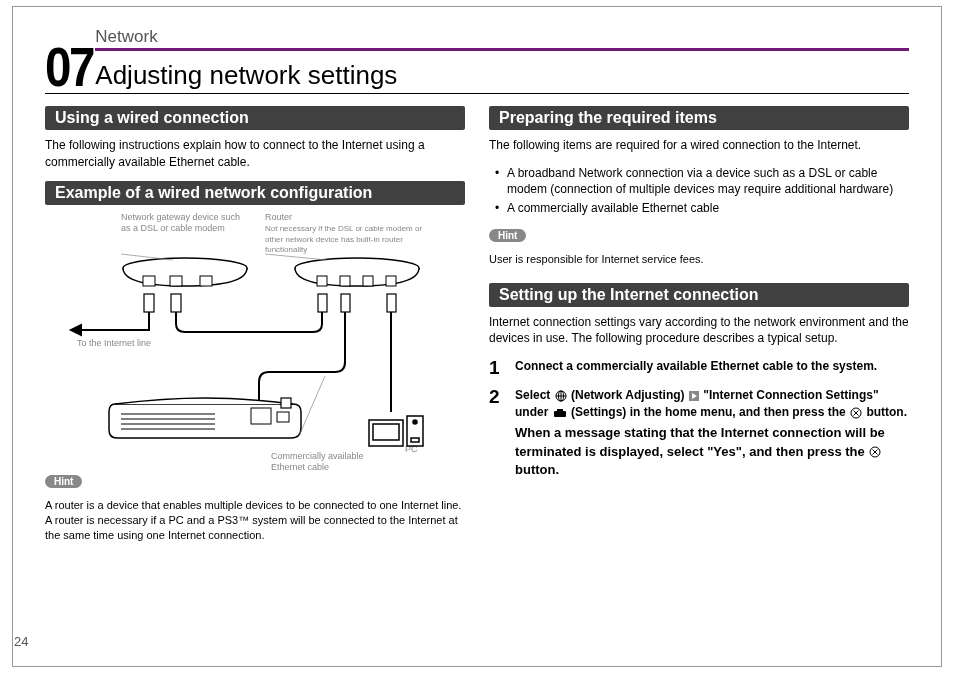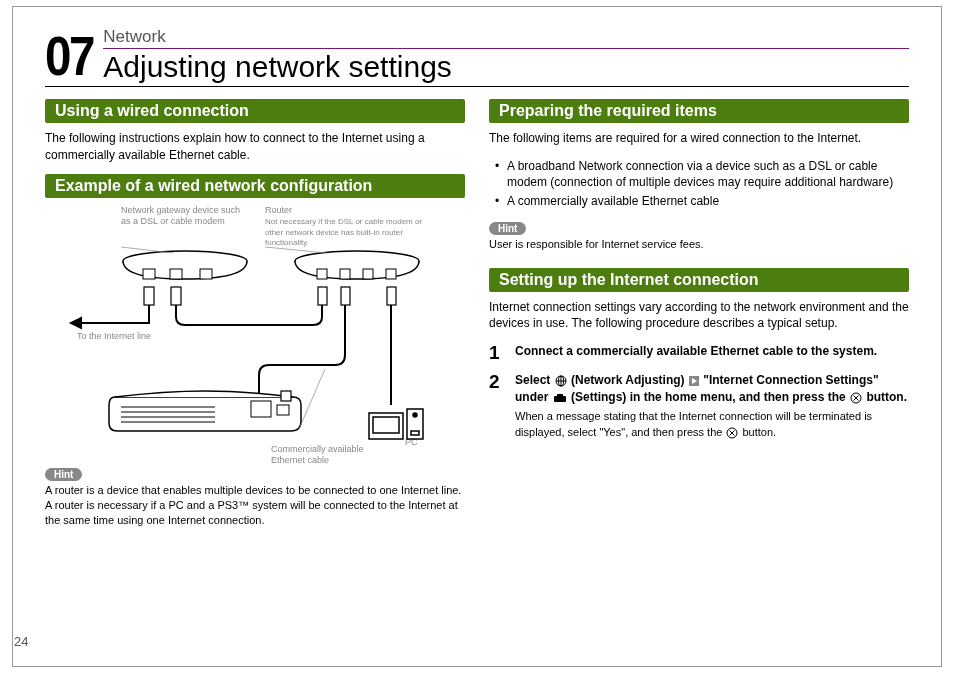--- a/index.html
+++ b/index.html
@@ -19,22 +19,21 @@
     right: 12px;
     bottom: 6px;
     border: 1px solid #999;
     padding: 20px 32px 12px 32px;
   }
   .header {
     margin-bottom: 8px;
   }
   .header-top {
     display: flex;
-    align-items: center;
-    gap: 8px;
+    align-items: flex-end;
   }
   .chapter-number {
     font-family: "Arial Narrow", Arial, sans-serif;
     font-size: 56px;
     font-weight: 700;
     letter-spacing: -3px;
     line-height: 0.85;
     color: #000;
     font-stretch: condensed;
     transform: scaleX(0.85);
@@ -42,49 +41,49 @@
     margin-right: -6px;
   }
   .header-titles {
     display: flex;
     flex-direction: column;
     flex: 1;
   }
   .category {
     font-size: 17px;
     color: #555;
-    border-bottom: 1px solid #701a75;
+    border-bottom: 3px solid #701a75;
     padding-bottom: 1px;
-    margin-bottom: 1px;
+    margin-bottom: 9px;
     font-weight: 400;
     font-stretch: condensed;
     font-family: "Arial Narrow", Arial, sans-serif;
   }
   .page-title {
     font-family: "Arial Narrow", Arial, sans-serif;
-    font-size: 30px;
+    font-size: 26px;
     font-weight: 300;
     font-stretch: condensed;
     color: #000;
   }
   .title-underline {
     border-bottom: 1px solid #000;
     margin-top: 2px;
     margin-bottom: 12px;
   }
   .columns {
     display: flex;
     gap: 24px;
   }
   .column {
     flex: 1;
     min-width: 0;
   }
   .section-bar {
-    background: #4d7c0f;
+    background: #404040;
     color: #fff;
     font-family: "Arial Narrow", Arial, sans-serif;
     font-size: 16px;
     font-weight: 700;
     font-stretch: condensed;
     padding: 3px 10px;
     margin-bottom: 7px;
     border-radius: 2px;
   }
   .body-text {
@@ -94,21 +93,21 @@
     color: #000;
   }
   .hint-badge {
     display: inline-block;
     background: #888;
     color: #fff;
     font-size: 10px;
     font-weight: 700;
     padding: 1px 9px;
     border-radius: 9px;
-    margin-bottom: 2px;
+    margin-bottom: 10px;
   }
   .hint-text {
     font-size: 11px;
     line-height: 1.35;
     color: #000;
   }
   .diagram-area {
     position: relative;
     height: 255px;
     margin-bottom: 4px;
@@ -156,23 +155,24 @@
   }
   .step-body {
     flex: 1;
   }
   .step-title {
     font-size: 12px;
     font-weight: 700;
     line-height: 1.4;
   }
   .step-note {
-    font-size: 11px;
+    font-size: 13px;
     line-height: 1.4;
     margin-top: 4px;
+    font-weight: bold;
   }
   .inline-icon {
     display: inline-block;
     vertical-align: middle;
     margin: 0 1px;
   }
   .page-number {
     position: absolute;
     left: 14px;
     bottom: 24px;

